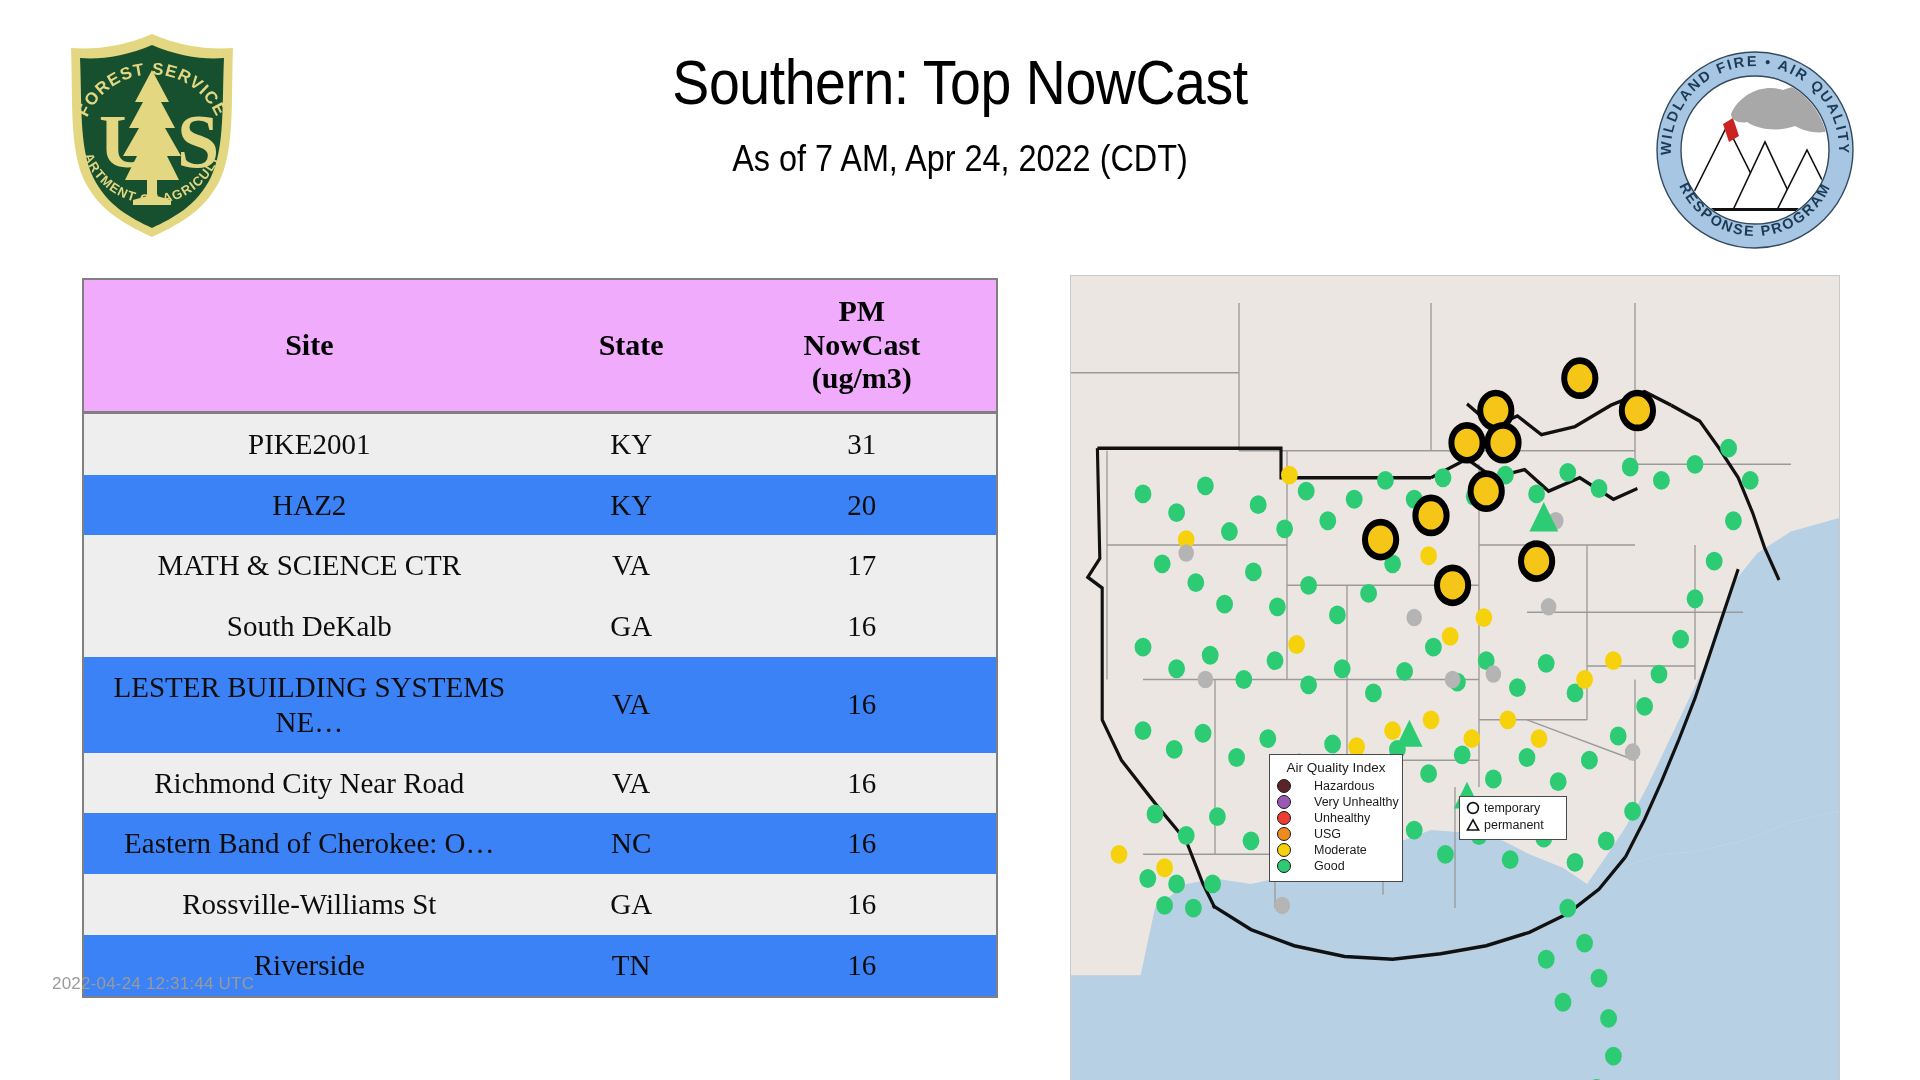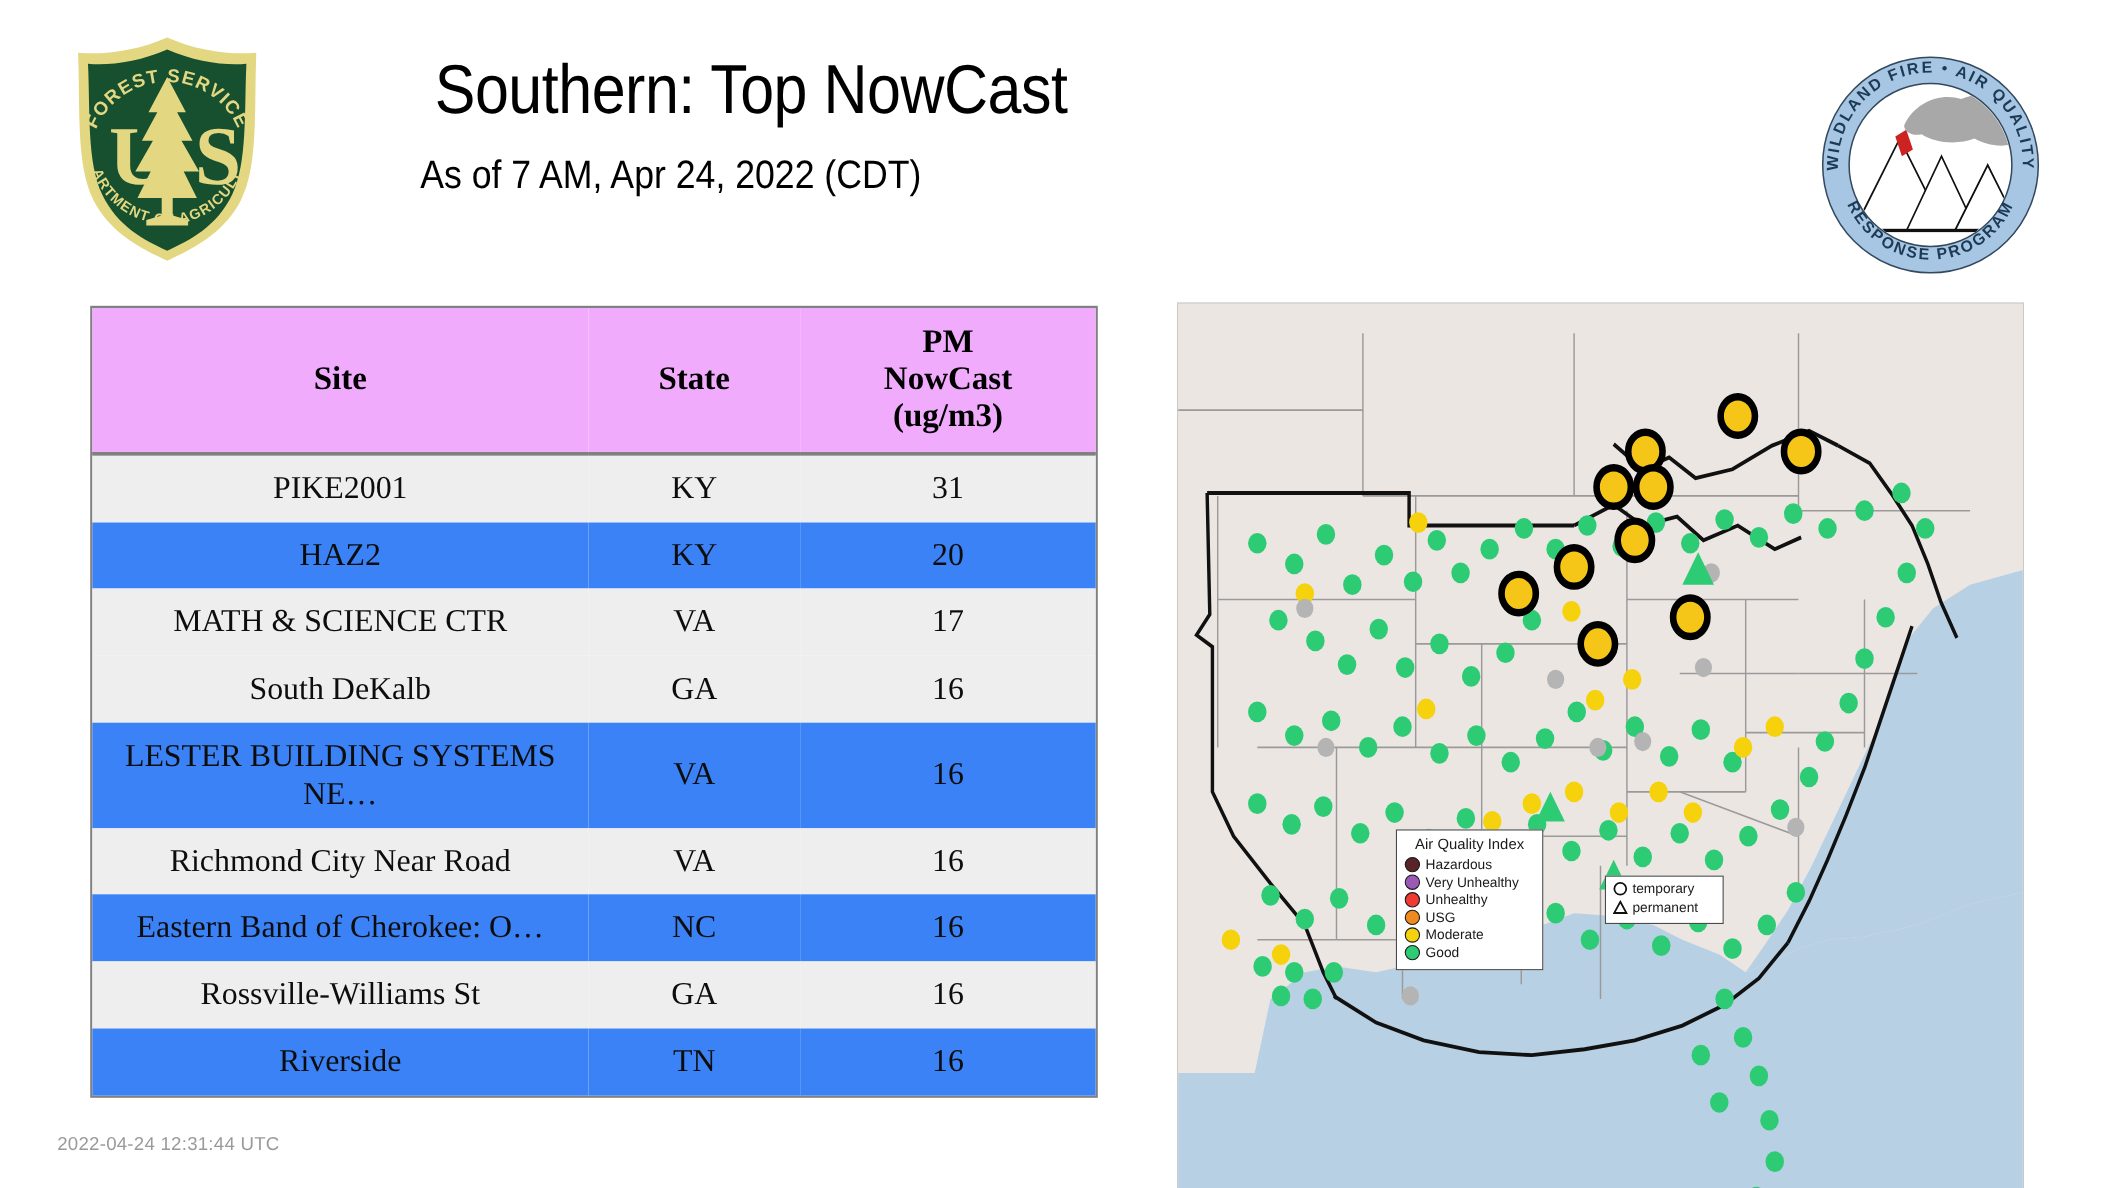--- a/index.html
+++ b/index.html
@@ -28,22 +28,23 @@
     left: 55px; top: 30px;
     width: 195px; height: 210px;
   }
   #wfaqrp-logo {
     position: absolute;
     left: 1655px; top: 50px;
     width: 200px; height: 195px;
   }
   #title-block {
     position: absolute;
-    left: 316px; top: 48px;
+    left: 300px; top: 48px;
     width: 1320px;
+    text-align: center;
   }
   #page-title {
     font-family: "Liberation Sans Narrow", "Liberation Sans", sans-serif;
     font-size: 63px;
     font-weight: 400;
     letter-spacing: -0.5px;
     color: #000;
     line-height: 1.08;
     transform: scaleX(0.88);
     transform-origin: center top;
@@ -94,21 +95,21 @@
     text-align: center;
     vertical-align: middle;
     padding: 13px 22px;
     line-height: 1.2;
   }
   #nowcast-table tbody tr.odd  td { background: #eeeeee; }
   #nowcast-table tbody tr.even td { background: #3b82f6; }
 
   #timestamp {
     position: absolute;
-    left: 52px; top: 1030px;
+    left: 52px; top: 974px;
     font-family: "Liberation Sans", sans-serif;
     font-size: 17px;
     color: #9a9a9a;
     letter-spacing: 0.2px;
   }
 
   
   #map-panel {
     position: absolute;
     left: 1070px; top: 275px;
@@ -134,21 +135,21 @@
   #aqi-legend .legend-title {
     font-size: 13.5px;
     color: #1a1a1a;
     text-align: center;
     margin-bottom: 3px;
     font-family: "Liberation Sans", sans-serif;
   }
   .legend-row {
     display: flex;
     align-items: center;
-    gap: 5px;
+    gap: 23px;
     height: 16px;
   }
   .legend-swatch {
     width: 12px; height: 12px;
     border-radius: 50%;
     border: 1.3px solid #1a1a1a;
     flex: 0 0 auto;
   }
   .legend-label {
     font-size: 12.5px;

